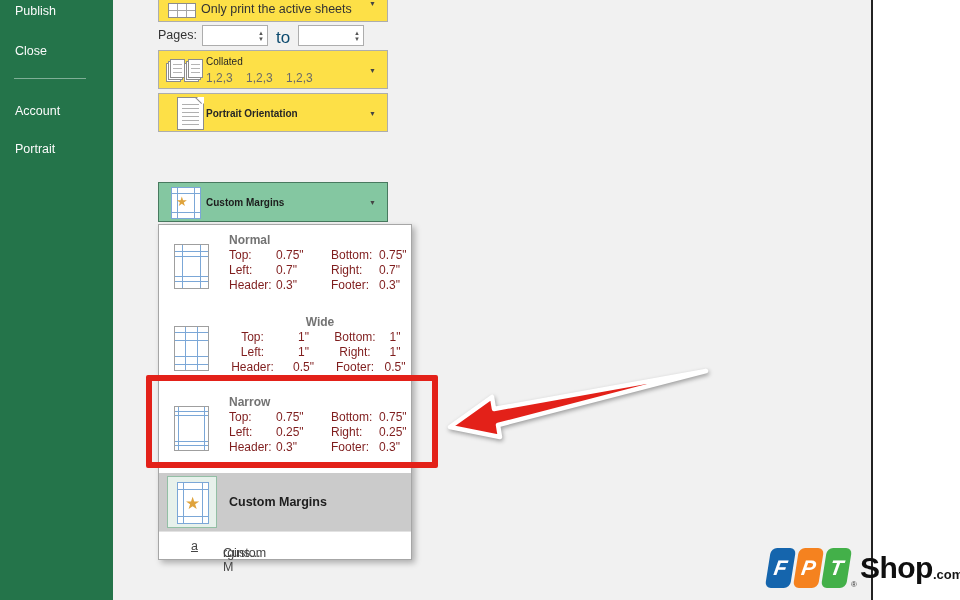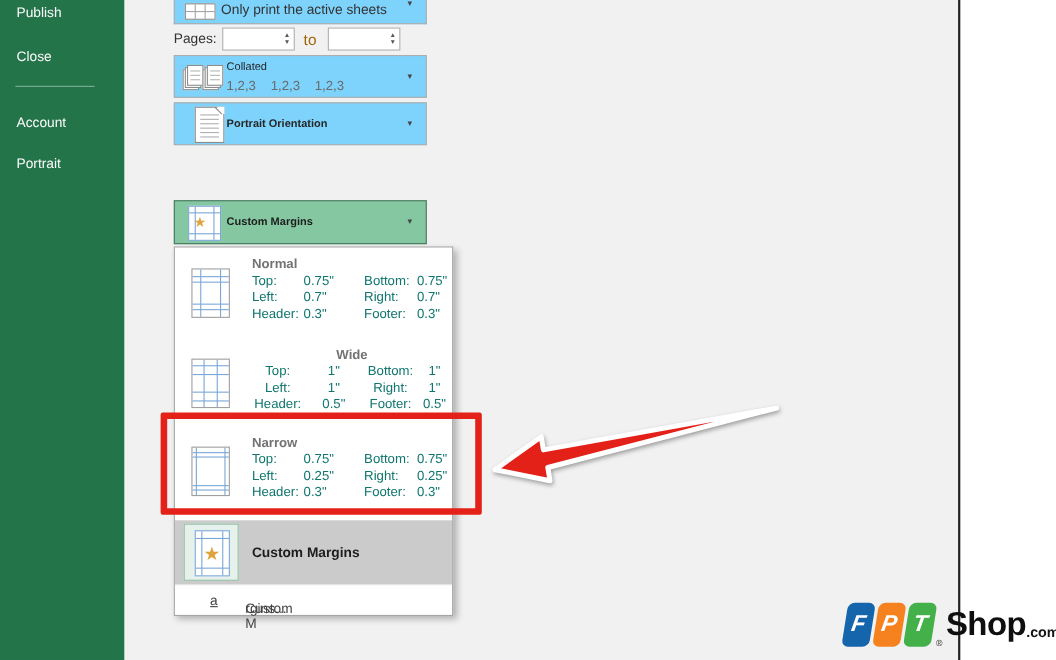--- a/index.html
+++ b/index.html
@@ -5,36 +5,36 @@
   html,body{margin:0;padding:0;background:#fff;}
   .stage{position:relative;width:960px;height:600px;overflow:hidden;background:#f1f1f1;
          font-family:"Liberation Sans",sans-serif;color:#262626;}
 
   
   .sidebar{position:absolute;left:0;top:0;width:113px;height:600px;background:#24744a;z-index:2;}
   .side-item{position:absolute;left:15px;font-size:12.5px;color:#fbfbfb;line-height:16px;cursor:pointer;}
   .side-div{position:absolute;left:14px;top:78px;width:72px;height:1px;background:rgba(255,255,255,.42);}
 
   
-  .btn{position:absolute;left:158px;width:230px;background:#7dd3fc;border:1px solid #adadad;
+  .btn{position:absolute;left:158px;width:230px;background:#fde047;border:1px solid #adadad;
        box-sizing:border-box;z-index:3;}
   .btn-top{top:0;height:22px;border-top:none;overflow:hidden;}
   .btn-top .lbl{position:absolute;left:42px;top:2px;font-size:12.5px;color:#333;}
   .caret{position:absolute;right:11px;top:50%;transform:translateY(-50%);font-size:7px;color:#444;}
   .btn-top .caret{top:auto;bottom:14px;transform:none;}
   .b-title{position:absolute;left:47px;font-size:10px;color:#262626;white-space:pre;}
   .b-sub{position:absolute;left:47px;font-size:12px;color:#6a6a6a;white-space:pre;}
   .center-y{top:50%;transform:translateY(-50%);font-weight:bold;}
 
   .pages-row{position:absolute;left:158px;top:25px;height:21px;z-index:3;}
   .pages-lbl{position:absolute;left:0;top:3px;font-size:12.5px;color:#333;}
   .spin{position:absolute;top:0;width:66px;height:21px;border:1px solid #adadad;background:#fff;box-sizing:border-box;}
   .spin .arrows{position:absolute;right:3px;top:1px;bottom:1px;display:flex;flex-direction:column;
                 justify-content:center;align-items:center;font-size:6px;color:#555;line-height:6px;}
-  .to-lbl{position:absolute;left:118px;top:3px;font-size:14px;color:#a16207;}
+  .to-lbl{position:absolute;left:118px;top:3px;font-size:17px;color:#0c4a6e;}
 
   .btn-collated{top:50px;height:39px;}
   .btn-portrait{top:93px;height:39px;}
   .btn-a4{top:137px;height:39px;}
   .btn-margins{top:182px;height:40px;background:#84c7a1;border:1px solid #48795f;}
   .btn-margins .b-title{font-weight:bold;color:#1d1d1d;}
 
   
   .sheet-ico{position:absolute;left:9px;bottom:3px;width:26px;height:13px;border:1px solid #8c8c8c;background:#fff;}
   .sheet-ico i{position:absolute;background:#a5a5a5;}
@@ -68,21 +68,21 @@
 
   
   .menu{position:absolute;left:158px;top:224px;width:254px;height:336px;background:#fff;
         border:1px solid #a6a6a6;box-sizing:border-box;box-shadow:3px 3px 6px rgba(0,0,0,.28);z-index:4;}
   .mi{position:absolute;left:0;right:0;cursor:pointer;}
   .mi-normal{top:4px;height:78px;}
   .mi-wide{top:86px;height:80px;text-align:center;}
   .mi-narrow{top:166px;height:80px;}
   .mi-text{margin-left:70px;padding-top:4px;}
   .mi-title{font-size:12px;font-weight:bold;color:#737373;height:15px;line-height:15px;}
-  .mrow{height:15px;line-height:15px;font-size:12px;color:#0f766e;display:flex;}
+  .mrow{height:15px;line-height:15px;font-size:12px;color:#7f1d1d;display:flex;}
   .ml{width:47px;}.mv{width:55px;}.ml2{width:48px;}.mv2{flex:1;}
 
   .mp-icon{position:absolute;left:15px;top:15px;width:33px;height:43px;
            border:1px solid #9f9f9f;background:#fff;}
   .mp-icon i{position:absolute;background:#7ba7d7;}
   .mp-icon .v{top:0;bottom:0;width:1px;}
   .mp-icon .h{left:0;right:0;height:1px;}
   .mp-normal .v.l{left:7px;}  .mp-normal .v.r{right:7px;}
   .mp-normal .h.t1{top:6px;}  .mp-normal .h.t2{top:11px;}
   .mp-normal .h.b1{bottom:11px;} .mp-normal .h.b2{bottom:6px;}

